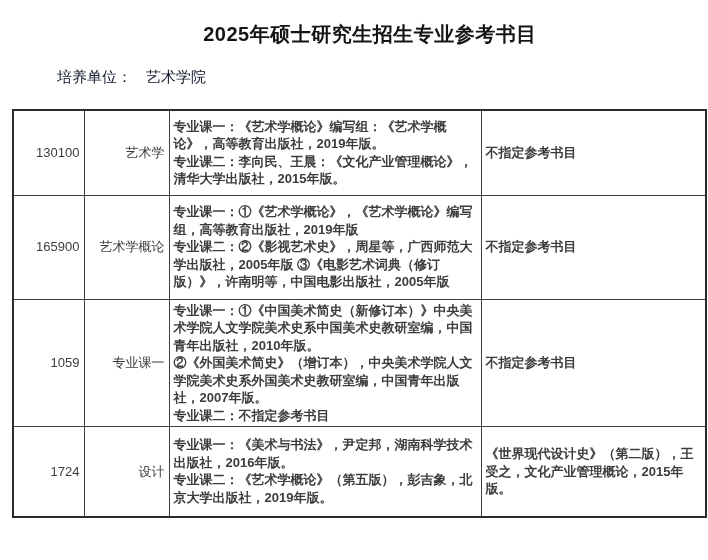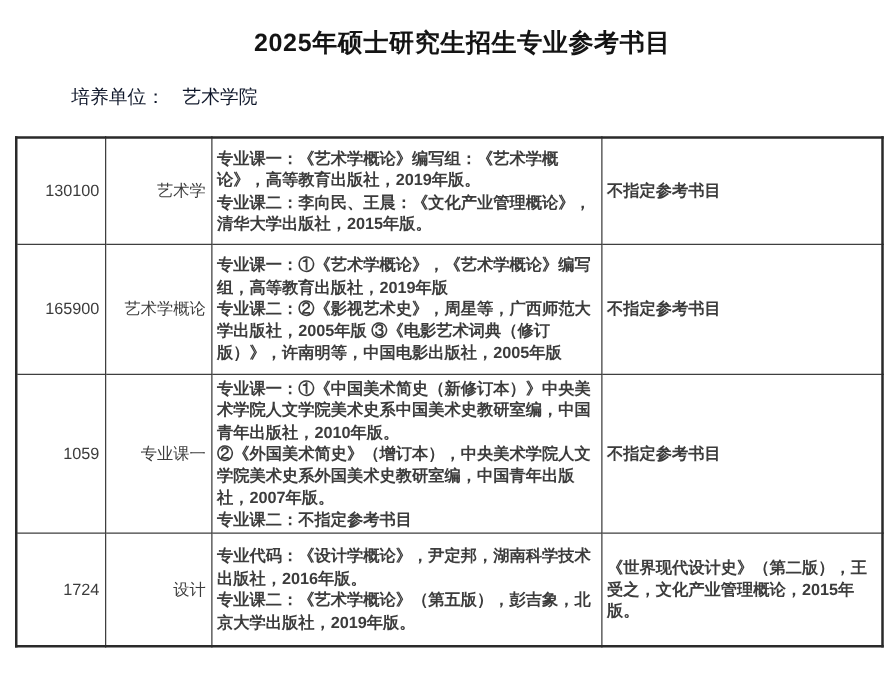--- a/index.html
+++ b/index.html
@@ -118,18 +118,18 @@
       <td class="c-major">专业课一</td>
       <td class="c-initial">专业课一：①《中国美术简史（新修订本）》中央美术学院人文学院美术史系中国美术史教研室编，中国青年出版社，2010年版。
 ②《外国美术简史》（增订本），中央美术学院人文学院美术史系外国美术史教研室编，中国青年出版社，2007年版。
 专业课二：不指定参考书目</td>
       <td class="c-retest">不指定参考书目</td>
     </tr>
 
     <tr class="row-3">
       <td class="c-code">1724</td>
       <td class="c-major">设计</td>
-      <td class="c-initial">专业代码：《设计学概论》，尹定邦，湖南科学技术出版社，2016年版。
+      <td class="c-initial">专业课一：《美术与书法》，尹定邦，湖南科学技术出版社，2016年版。
 专业课二：《艺术学概论》（第五版），彭吉象，北京大学出版社，2019年版。</td>
       <td class="c-retest">《世界现代设计史》（第二版），王受之，文化产业管理概论，2015年版。</td>
     </tr>
   </tbody>
 </table>
 
 </body></html>

